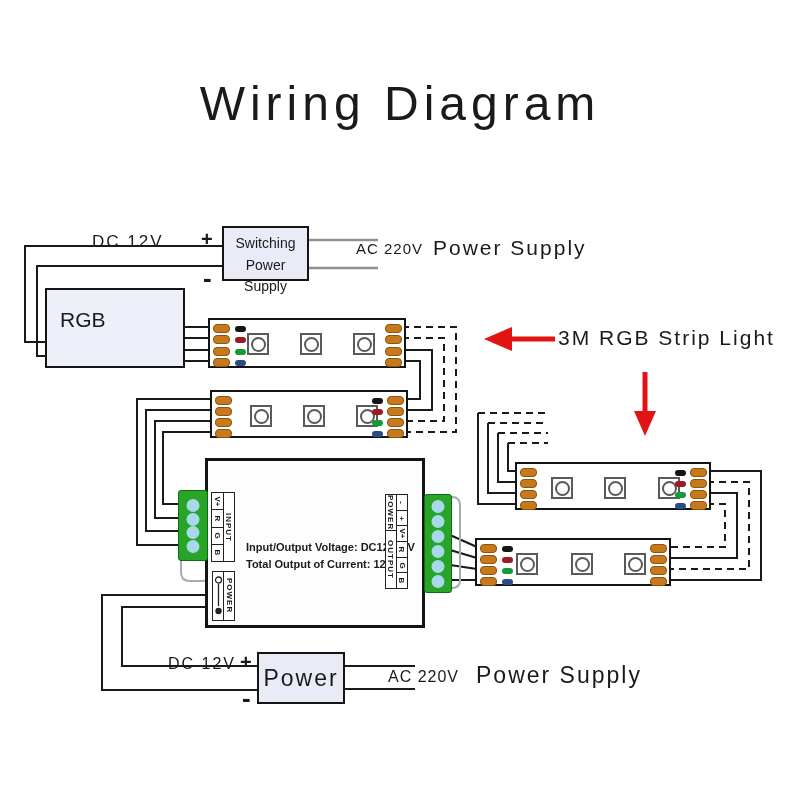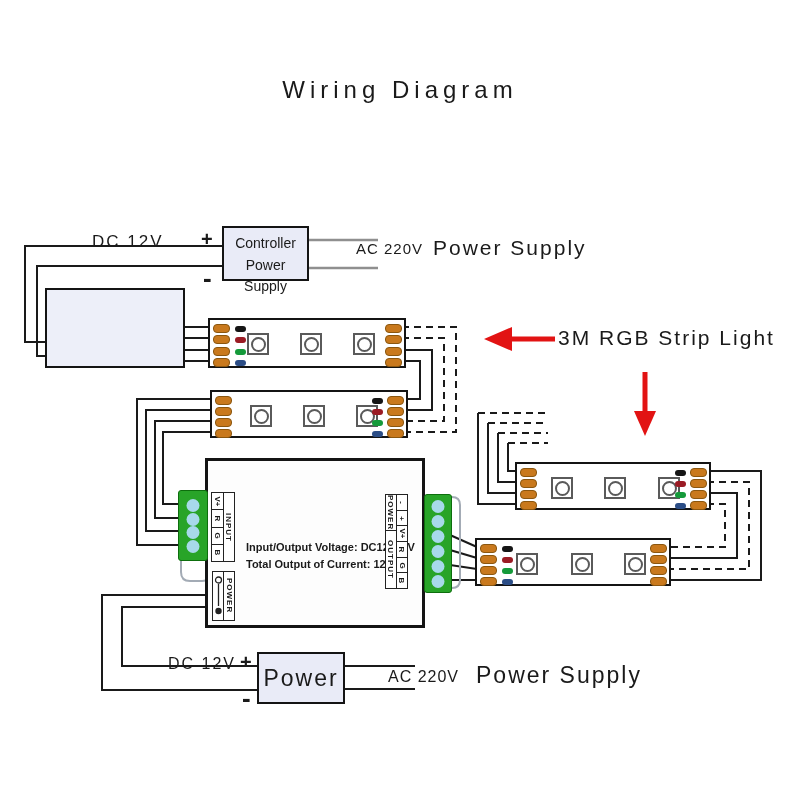--- a/index.html
+++ b/index.html
@@ -1,20 +1,20 @@
 <!DOCTYPE html>
 <html><head>
 <meta charset="utf-8">
 <style>
   html,body{margin:0;padding:0;background:#fff;}
   #canvas{position:relative;width:800px;height:800px;background:#ffffff;overflow:hidden;
           font-family:"Liberation Sans", sans-serif;color:#1a1a1a;}
   .abs{position:absolute;}
   .wires{position:absolute;left:0;top:0;z-index:1;}
-  .title{width:800px;top:76px;text-align:center;font-size:24px;letter-spacing:5px;color:#1a1a1a;}
+  .title{width:800px;top:76px;text-align:center;font-size:48px;letter-spacing:5px;color:#1a1a1a;}
   .lavbox{background:#e9ebf7;border:2px solid #141414;box-sizing:border-box;text-align:center;z-index:2;}
   .sps{left:222px;top:226px;width:87px;height:55px;font-size:14px;line-height:1.55;padding-top:5px;}
   .ctrl{left:45px;top:288px;width:140px;height:80px;text-align:left;font-size:21px;background:#edeff9;}
   .ctrl .l1{margin:18px 0 0 13px;}
   .ctrl .l2{margin:3px 0 0 29px;}
   .pwr{left:257px;top:652px;width:88px;height:52px;font-size:23px;letter-spacing:2px;line-height:48px;}
   .small-lab{font-size:16px;letter-spacing:2px;}
   .big-lab{font-size:21px;letter-spacing:2px;}
   .sign{font-weight:bold;font-size:20px;}
   .strip{background:#fff;border:2px solid #141414;box-sizing:border-box;z-index:2;}
@@ -124,27 +124,28 @@
       <polygon points="645,436 634,411 656,411" fill="#e21313"></polygon>
     </g>
   </svg>
 
   <div class="abs title">Wiring Diagram</div>
 
   <div class="abs small-lab" style="left:92px;top:232px;font-size:17px;">DC 12V</div>
   <div class="abs sign" style="left:201px;top:228px;">+</div>
   <div class="abs sign" style="left:203px;top:263px;font-size:26px;">-</div>
   <div class="abs lavbox sps">
-    <div>Controller</div>
+    <div>Switching</div>
     <div>Power Supply</div>
   </div>
   <div class="abs" style="left:356px;top:240px;font-size:15px;letter-spacing:1px;">AC 220V</div>
   <div class="abs big-lab" style="left:433px;top:236px;">Power Supply</div>
 
   <div class="abs lavbox ctrl">
+    <div class="l1">RGB</div>
   </div>
 
   <div class="abs strip" style="left:208px;top:318px;width:198px;height:50px;">
     <div class="pad" style="left:3px;top:4px;"></div>
     <div class="pad" style="left:3px;top:15px;"></div>
     <div class="pad" style="left:3px;top:27px;"></div>
     <div class="pad" style="left:3px;top:38px;"></div>
     <div class="dot" style="left:25px;top:6px;background:#151515;"></div>
     <div class="dot" style="left:25px;top:17px;background:#9b1b24;"></div>
     <div class="dot" style="left:25px;top:29px;background:#159a3a;"></div>

